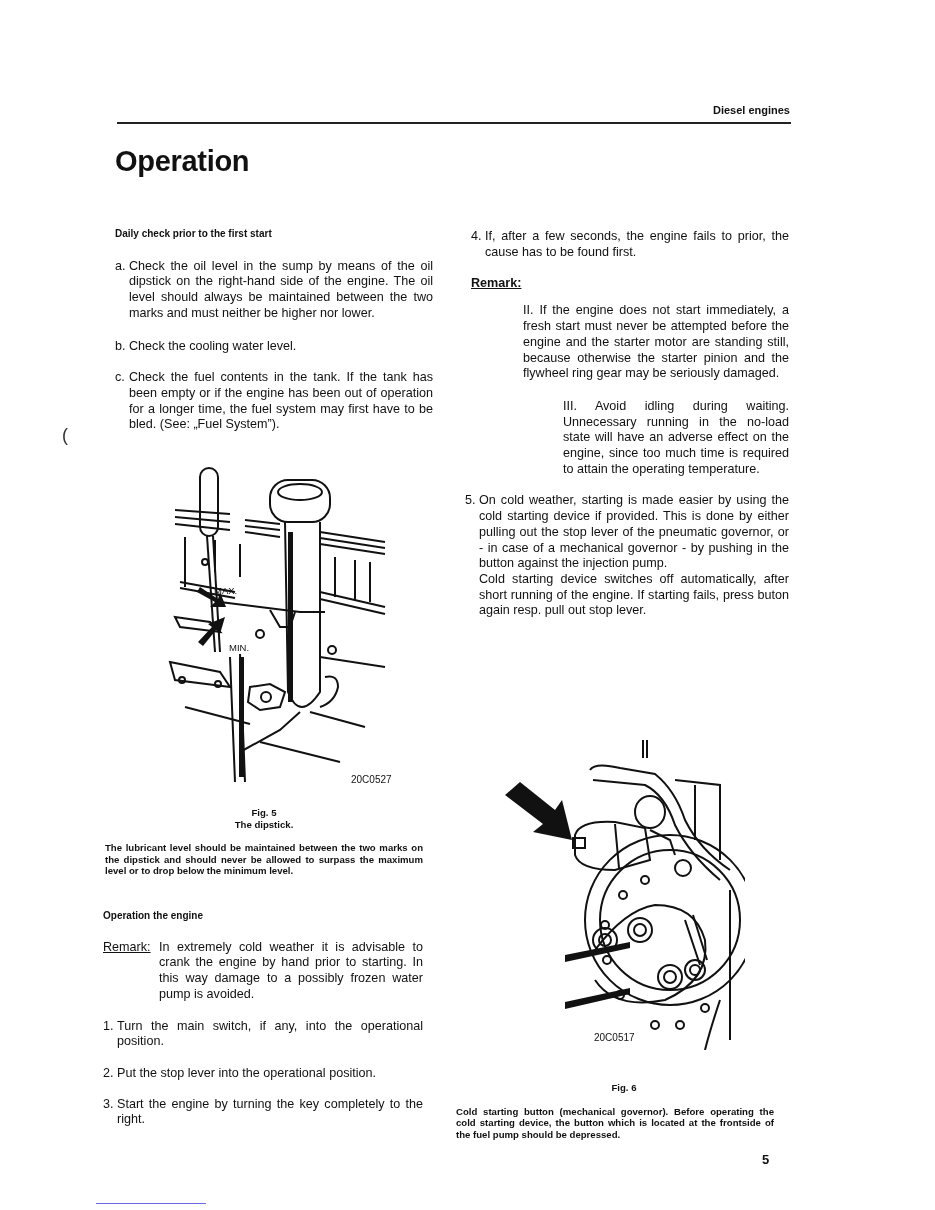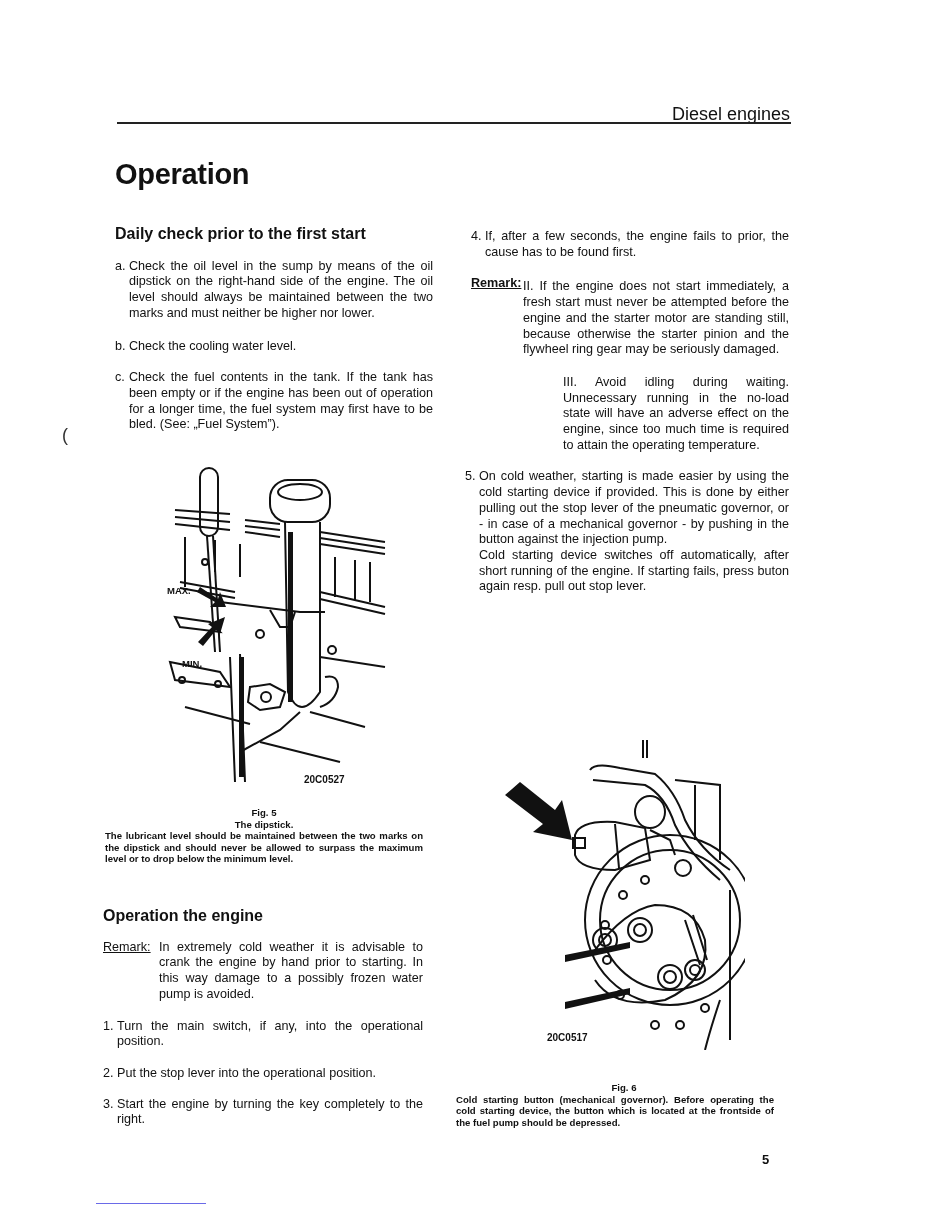--- a/index.html
+++ b/index.html
@@ -1,36 +1,36 @@
 <!DOCTYPE html>
 <html><head>
   <meta charset="utf-8">
   <style>
     html, body { margin: 0; padding: 0; }
     body {
       width: 935px; height: 1210px; background: #ffffff; position: relative; overflow: hidden;
       font-family: "Liberation Sans", "DejaVu Sans", sans-serif; color: #111;
     }
     .abs { position: absolute; }
-    .header-title { left: 640px; top: 104px; width: 150px; text-align: right; font-weight: normal; font-size: 18px; }
+    .header-title { left: 640px; top: 104px; width: 150px; text-align: right; font-weight: bold; font-size: 11px; }
     .header-rule { left: 117px; top: 122px; width: 674px; height: 2px; background: #222; }
-    .page-title { left: 115px; top: 158px; font-size: 29px; font-weight: bold; letter-spacing: -0.3px; }
+    .page-title { left: 115px; top: 145px; font-size: 29px; font-weight: bold; letter-spacing: -0.3px; }
     .col { font-size: 12.6px; line-height: 15.7px; }
-    .h2 { font-weight: bold; font-size: 16px; }
+    .h2 { font-weight: bold; font-size: 10px; }
     .item { display: flex; }
     .item .num { flex: 0 0 auto; width: 14px; }
     .item .txt { flex: 1; text-align: justify; }
     .remark { display: flex; }
     .remark .lbl { flex: 0 0 auto; font-weight: bold; text-decoration: underline; }
     .remark .body { flex: 1; text-align: justify; }
     .para { text-align: justify; }
     .caption { font-weight: bold; font-size: 9.6px; line-height: 11.6px; }
     .caption .ctr { text-align: center; }
-    .caption .j { text-align: justify; }
-    .fig-code { font-weight: bold; font-size: 10px; }
+    .caption .j { text-align: justify; margin-top: 12px; }
+    .fig-code { font-weight: normal; font-size: 10px; margin-left: 47px; }
     .page-num { left: 762px; top: 1152px; font-weight: bold; font-size: 13px; }
     .footer-rule { left: 96px; top: 1203px; width: 110px; height: 1px; background: #6a6ae8; }
     .left-mark { left: 62px; top: 425px; font-size: 18px; color: #333; }
     svg { display: block; }
   </style>
 </head>
 <body>
 
 <div class="abs header-title">Diesel engines</div>
 <div class="abs header-rule"></div>
@@ -94,21 +94,21 @@
     <g fill="#111">
       <rect x="128" y="70" width="5" height="170"></rect>
       <rect x="79" y="195" width="5" height="120"></rect>
 
       <polygon points="40,125 58,137 60,130 66,145 50,145 55,140 37,130"></polygon>
 
       <polygon points="38,180 52,165 48,162 65,155 60,172 56,168 43,184"></polygon>
     </g>
   </svg>
   <span class="abs fig-code" style="left:7px; top:123px; font-size:9.5px;">MAX.</span>
-  <span class="abs fig-code" style="left:22px; top:196px; font-size:9.5px;">MIN.</span>
+  <span class="abs fig-code" style="left:22px; top:180px; font-size:9.5px;">MIN.</span>
   <span class="abs fig-code" style="left:144px; top:312px;">20C0527</span>
 </div>
 
 <div class="abs caption" style="left:105px; top:807px; width:318px;">
   <div class="ctr">Fig. 5</div>
   <div class="ctr">The dipstick.</div>
   <div class="j">The lubricant level should be maintained between the two marks on the dipstick and should never be allowed to surpass the maximum level or to drop below the minimum level.</div>
 </div>
 
 <div class="abs col" style="left:103px; top:908px; width:320px;">
@@ -132,21 +132,21 @@
 </div>
 
 <div class="abs col" style="left:471px; top:229px; width:318px;">
   <div class="item">
     <span class="num">4.</span>
     <span class="txt">If, after a few seconds, the engine fails to prior, the cause has to be found first.</span>
   </div>
   <div class="remark" style="margin-top:16px;">
     <span class="lbl" style="width:52px;">Remark:</span>
     <div class="body">
-      <div class="para" style="margin-top:3px;">II. If the engine does not start immediately, a fresh start must never be attempted before the engine and the starter motor are standing still, because otherwise the starter pinion and the flywheel ring gear may be seriously damaged.</div>
+      <div class="para" style="margin-top:27px;">II. If the engine does not start immediately, a fresh start must never be attempted before the engine and the starter motor are standing still, because otherwise the starter pinion and the flywheel ring gear may be seriously damaged.</div>
       <div class="para" style="margin-top:17px;margin-left:40px;">III. Avoid idling during waiting. Unnecessary running in the no-load state will have an adverse effect on the engine, since too much time is required to attain the operating temperature.</div>
     </div>
   </div>
   <div class="item" style="margin-top:16px; margin-left:-6px;">
     <span class="num">5.</span>
     <div class="txt">
       <div class="para">On cold weather, starting is made easier by using the cold starting device if provided. This is done by either pulling out the stop lever of the pneumatic governor, or - in case of a mechanical governor - by pushing in the button against the injection pump.</div>
       <div class="para">Cold starting device switches off automatically, after short running of the engine. If starting fails, press buton again resp. pull out stop lever.</div>
     </div>
   </div>

